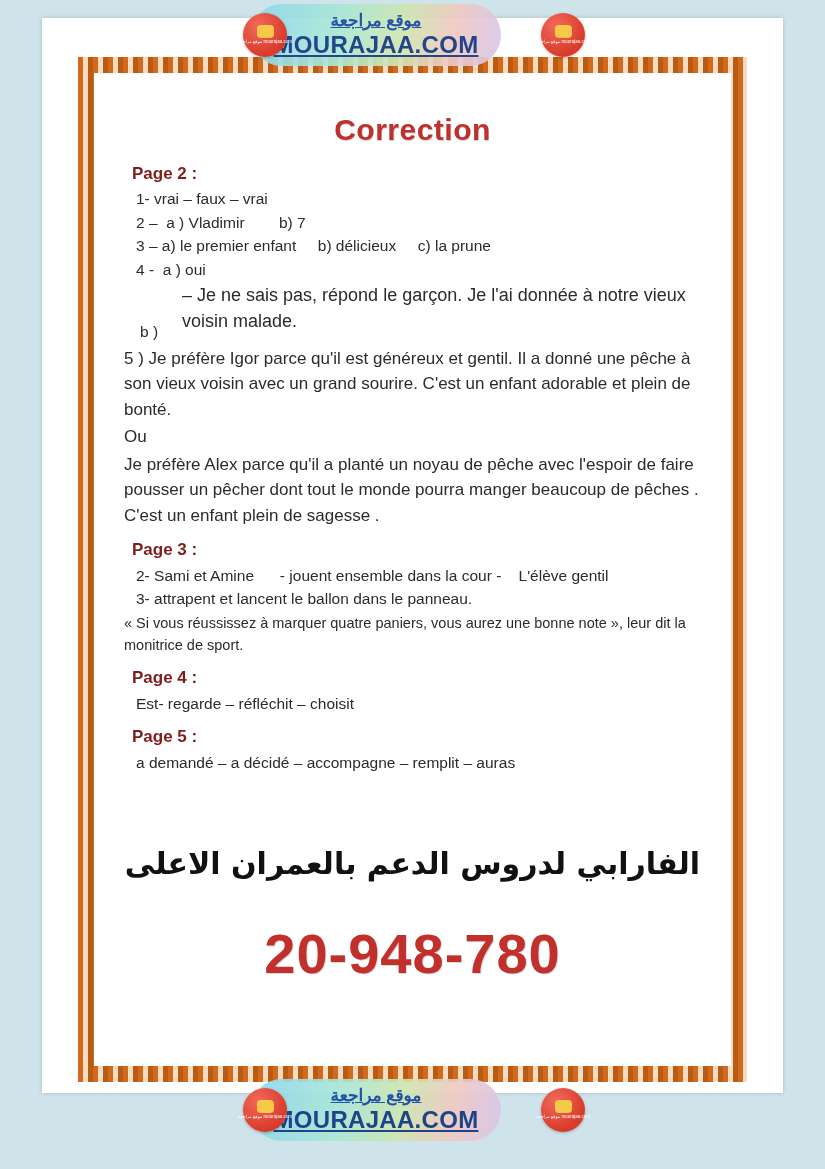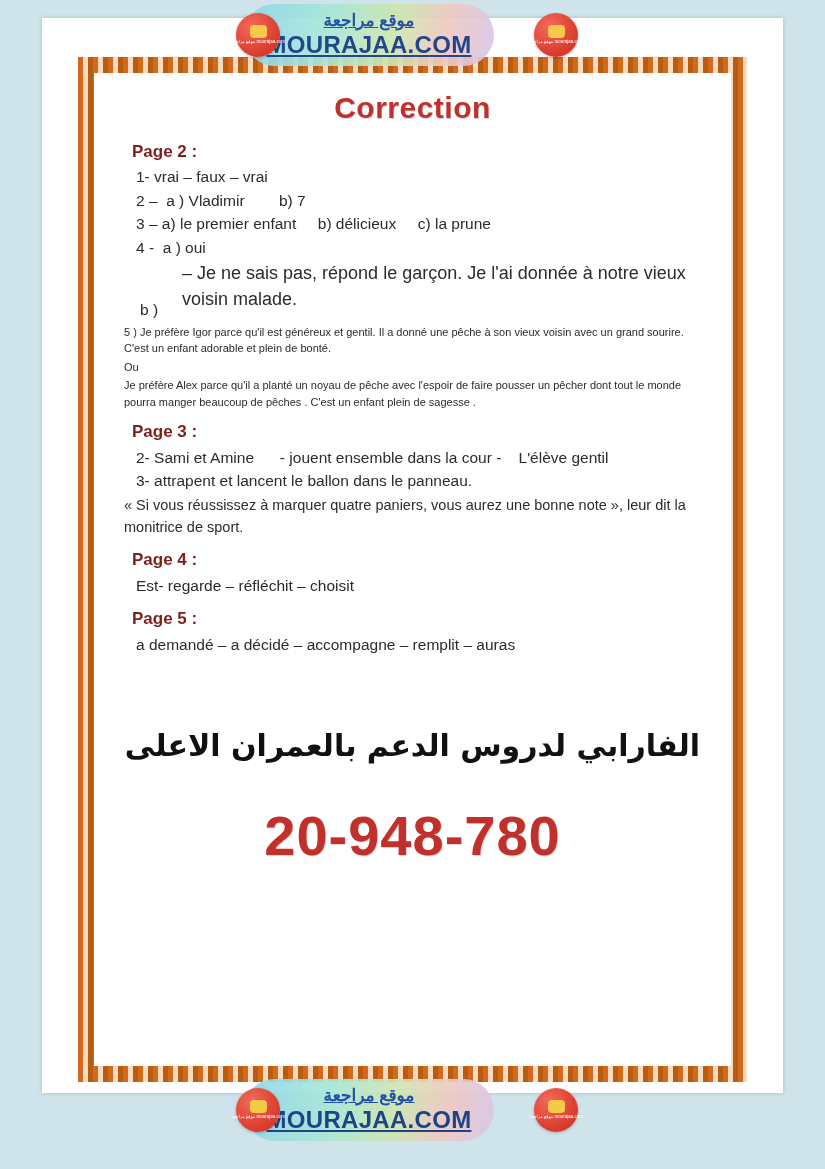--- a/index.html
+++ b/index.html
@@ -11,21 +11,21 @@
     height: 1169px;
     background: #cfe3ea;
     font-family: "Liberation Sans", sans-serif;
     position: relative;
     overflow: hidden;
   }
 
   
   .banner {
     position: absolute;
-    left: 4px;
+    left: 11px;
     width: 730px;
     height: 70px;
     display: flex;
     align-items: center;
     justify-content: center;
     z-index: 30;
   }
   .banner-top { top: 0px; }
   .banner-bottom { top: 1075px; }
 
@@ -118,21 +118,21 @@
     width: 637px;
     height: 993px;
     background: #fff;
     z-index: 6;
   }
 
   
   .content {
     position: absolute;
     left: 100px;
-    top: 70px;
+    top: 92px;
     width: 625px;
     height: 985px;
     z-index: 10;
     color: #2b2b2b;
     font-size: 15px;
     line-height: 1.45;
   }
 
   .title {
     text-align: center;
@@ -159,21 +159,21 @@
   .ans.indent-sub {
     margin-left: 82px;
     font-size: 18px;
   }
   .ans.b-label {
     margin-left: 40px;
     margin-top: -14px;
   }
   .para {
     margin: 2px 0 0 24px;
-    font-size: 11px;
+    font-size: 17px;
     line-height: 1.5;
     width: 580px;
   }
   .para.small {
     font-size: 14.5px;
   }
 
   .arabic-line {
     margin-top: 70px;
     text-align: center;

